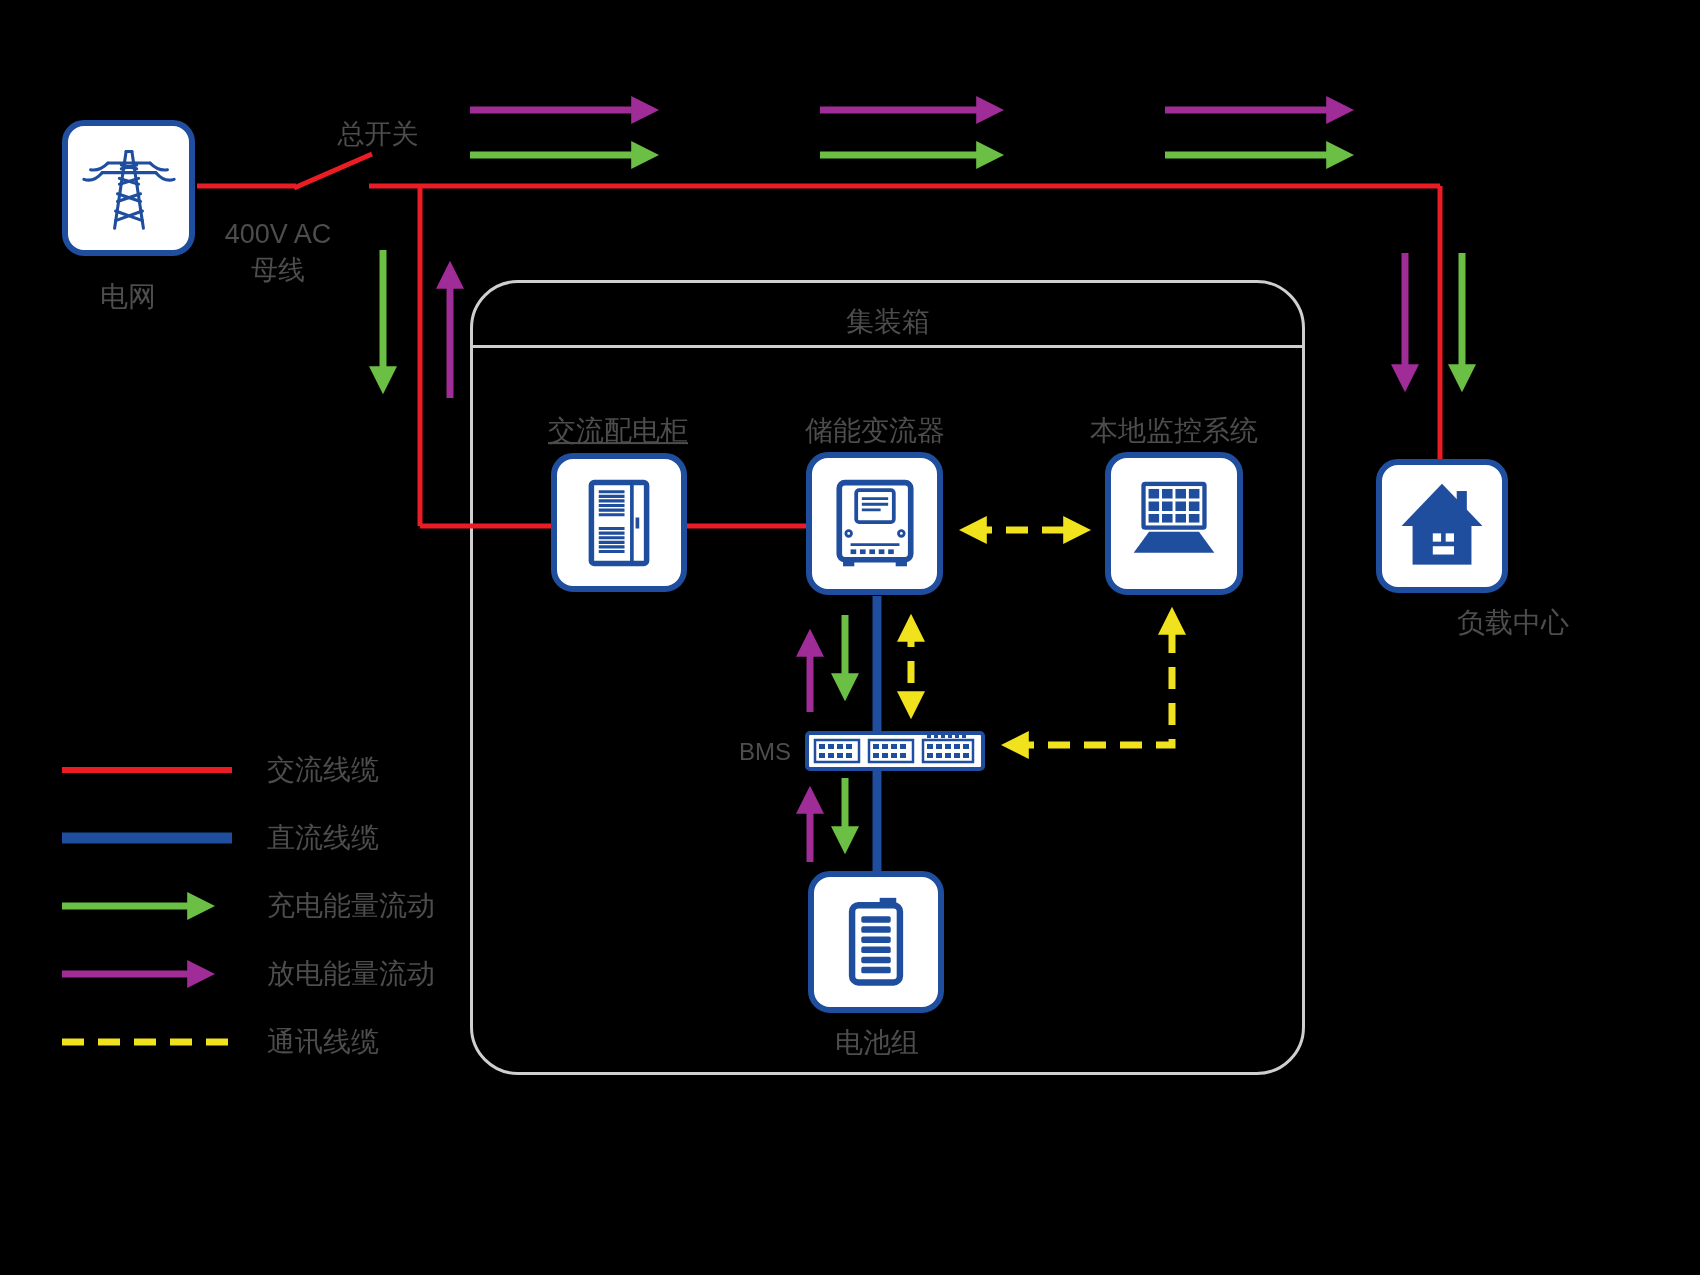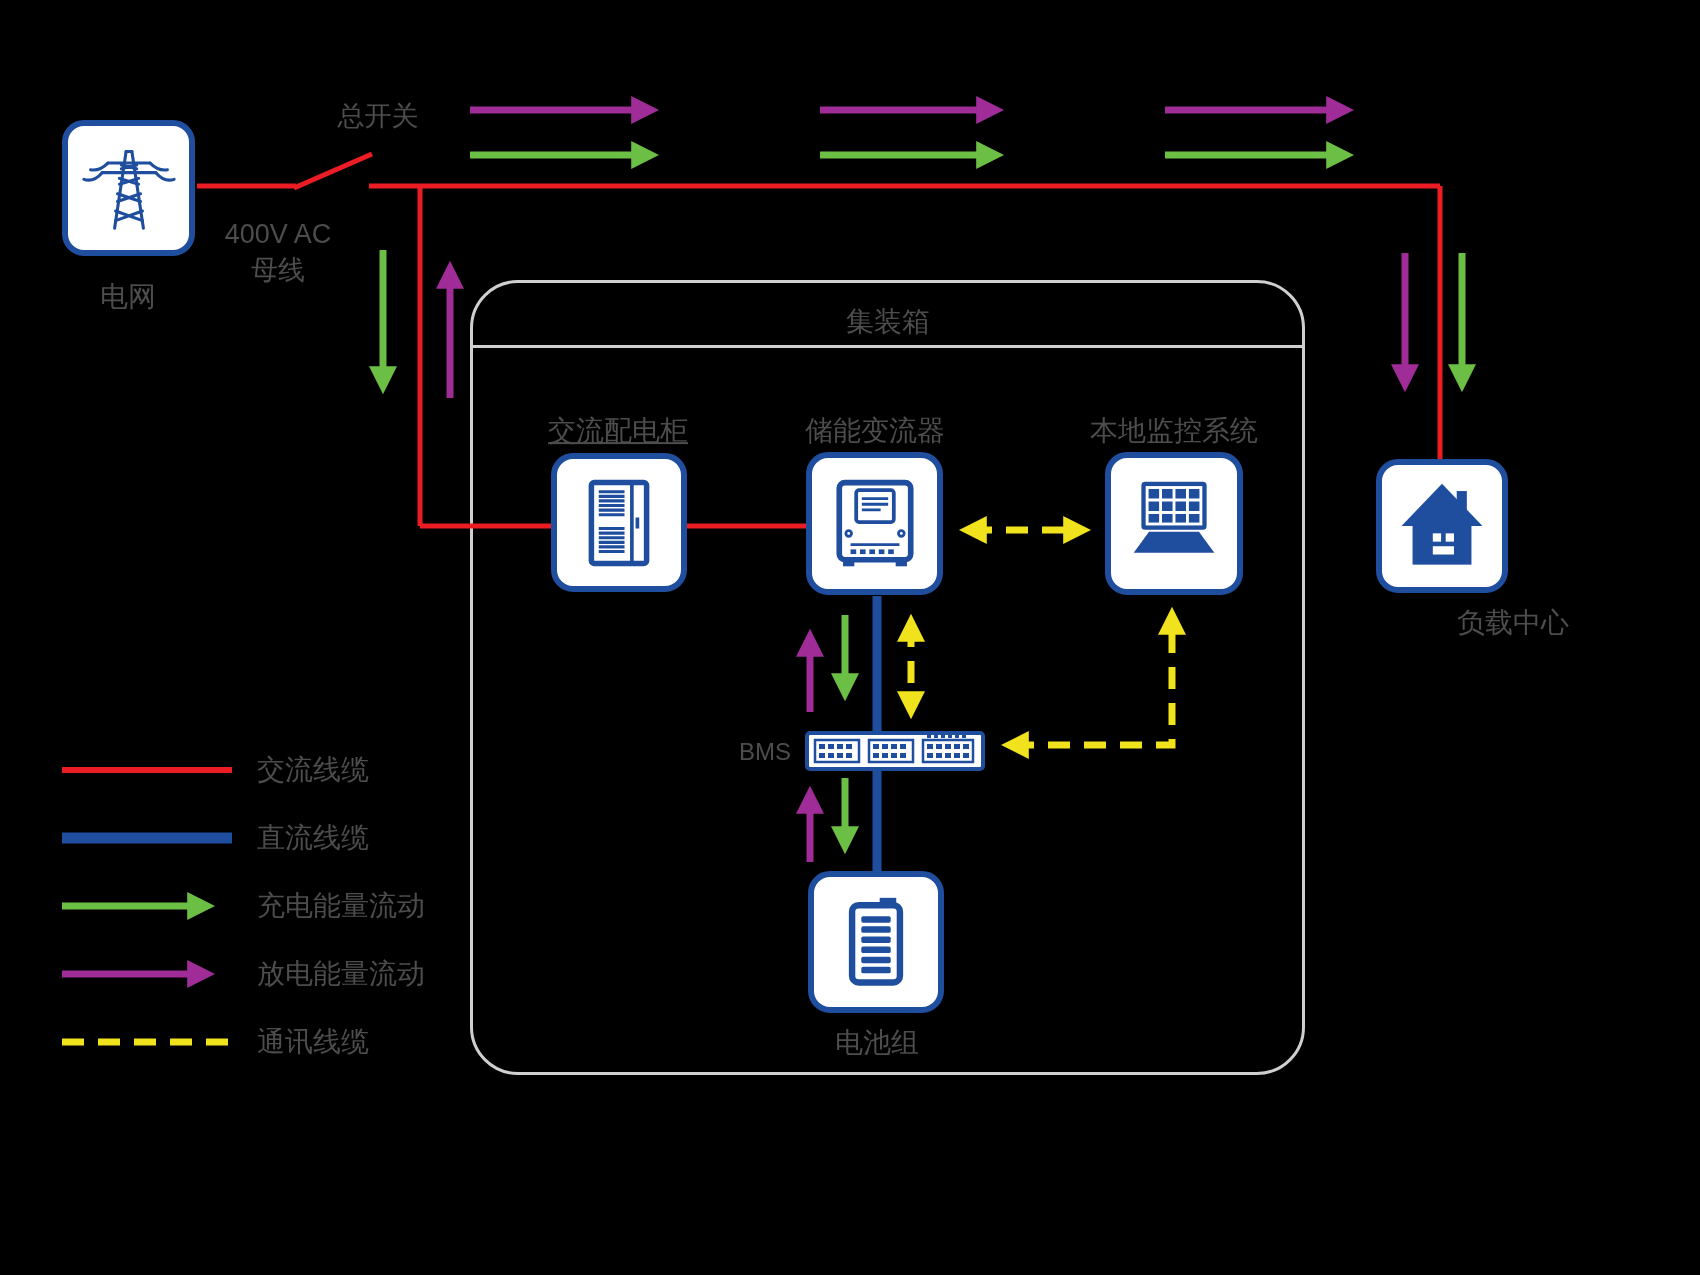--- a/index.html
+++ b/index.html
@@ -12,21 +12,21 @@
         border-radius:22px;display:flex;align-items:center;justify-content:center;z-index:3;}
   .container-box{position:absolute;box-sizing:border-box;left:470px;top:280px;width:835px;height:795px;
         border:3px solid #cfcfcf;border-radius:48px;background:transparent;z-index:1;}
   .container-divider{position:absolute;left:470px;top:345px;width:835px;height:0;
         border-top:3px solid #cfcfcf;z-index:1;}
   .overlay{position:absolute;left:0;top:0;z-index:2;}
   .toplayer{z-index:3;}
   .bms-rack{position:absolute;left:805px;top:730px;z-index:3;}
   .legend{position:absolute;left:60px;top:752px;display:flex;flex-direction:column;gap:32px;z-index:3;}
   .legend-row{display:flex;align-items:center;height:36px;}
-  .legend-row .txt{color:#4d4d4d;font-size:28px;margin-left:22px;white-space:nowrap;}
+  .legend-row .txt{color:#4d4d4d;font-size:28px;margin-left:32px;white-space:nowrap;}
 </style>
 </head>
 <body>
 
 <div class="stage">
 
   <div class="container-box"></div>
   <div class="container-divider"></div>
 
   <svg class="overlay" width="1700" height="1275" viewBox="0 0 1700 1275">
@@ -215,21 +215,21 @@
       <rect x="66" y="12" width="11" height="26" fill="#1f4e9e"></rect>
       <polygon points="50,4 94,50 6,50" fill="#1f4e9e"></polygon>
       <rect x="18" y="48" width="64" height="44" fill="#1f4e9e"></rect>
       <rect x="40" y="58" width="9" height="9" fill="#fff"></rect>
       <rect x="54" y="58" width="9" height="9" fill="#fff"></rect>
       <rect x="40" y="72" width="23" height="9" fill="#fff"></rect>
     </svg>
   </div>
 
   <div class="lbl toplayer" style="left:128px;top:297px;">电网</div>
-  <div class="lbl small toplayer" style="left:378px;top:116px;">总开关</div>
+  <div class="lbl small toplayer" style="left:378px;top:134px;">总开关</div>
   <div class="lbl small toplayer" style="left:278px;top:252px;text-align:center;">
     <span>400V AC</span><br>
     <span>母线</span>
   </div>
   <div class="lbl toplayer" style="left:888px;top:322px;">集装箱</div>
   <div class="lbl toplayer" style="left:618px;top:431px;text-decoration:underline;">交流配电柜</div>
   <div class="lbl toplayer" style="left:875px;top:431px;">储能变流器</div>
   <div class="lbl toplayer" style="left:1174px;top:431px;">本地监控系统</div>
   <div class="lbl toplayer" style="left:765px;top:752px;font-size:24px;">BMS</div>
   <div class="lbl toplayer" style="left:877px;top:1043px;">电池组</div>

